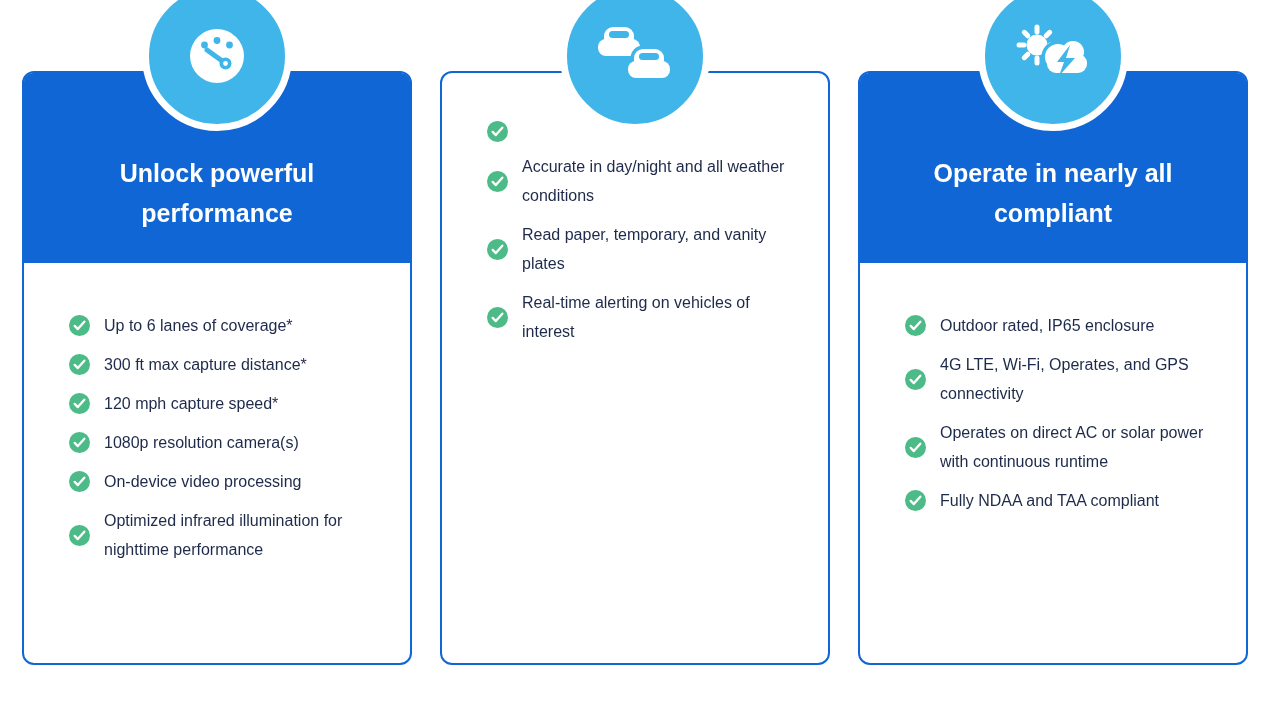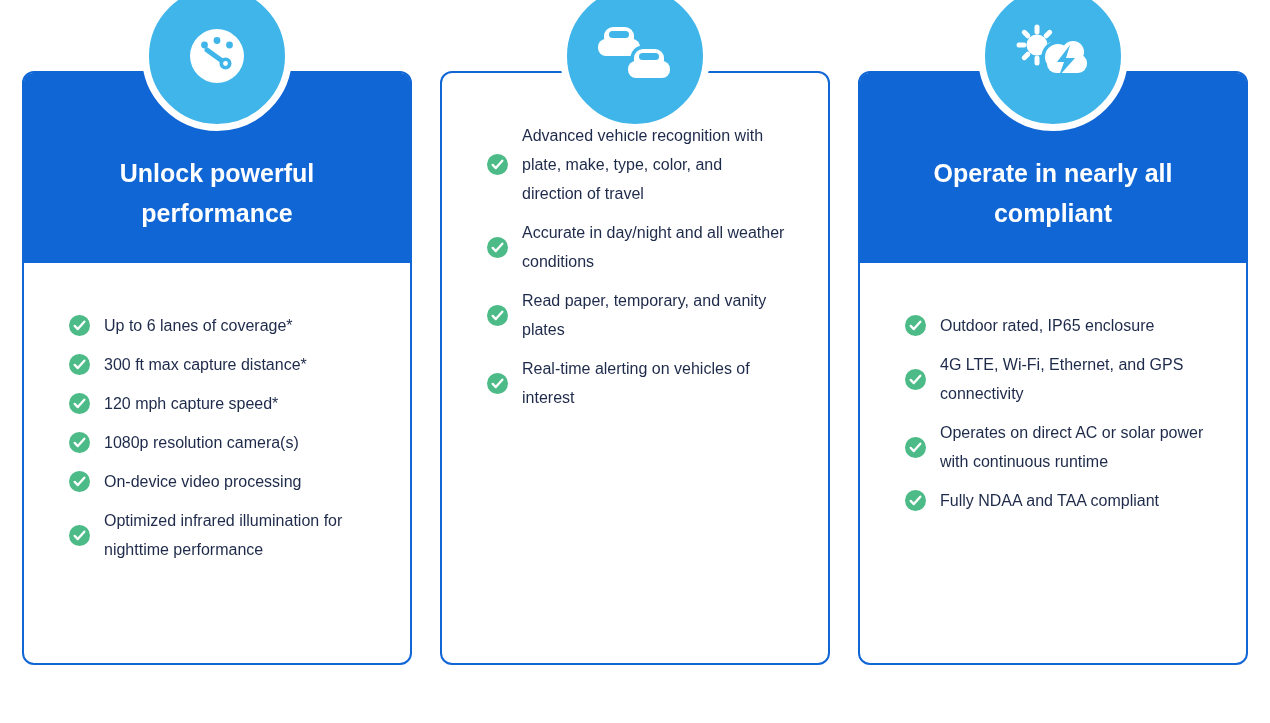--- a/index.html
+++ b/index.html
@@ -165,21 +165,20 @@
         <rect x="32" y="35" width="42" height="17" rx="8" fill="#ffffff"></rect>
         <rect x="43" y="27" width="20" height="7" rx="3.5" fill="#3FB5E9"></rect>
       </svg>
     </div>
     <ul class="card-body">
       <li class="feature-item">
         <svg class="check" viewBox="0 0 20 20">
             <circle cx="10" cy="10" r="10" fill="#4CBB87"></circle>
             <path d="M5.4 10.4 l3 3 l6.2 -7" fill="none" stroke="#ffffff" stroke-width="2.2" stroke-linecap="round" stroke-linejoin="round"></path>
           </svg>
-        <span class="item-text">Advanced vehicle recognition with plate, make, type, color, and direction of travel</span>
       </li>
       <li class="feature-item">
         <svg class="check" viewBox="0 0 20 20">
             <circle cx="10" cy="10" r="10" fill="#4CBB87"></circle>
             <path d="M5.4 10.4 l3 3 l6.2 -7" fill="none" stroke="#ffffff" stroke-width="2.2" stroke-linecap="round" stroke-linejoin="round"></path>
           </svg>
         <span class="item-text">Accurate in day/night and all weather conditions</span>
       </li>
       <li class="feature-item">
         <svg class="check" viewBox="0 0 20 20">
@@ -241,21 +240,21 @@
             <circle cx="10" cy="10" r="10" fill="#4CBB87"></circle>
             <path d="M5.4 10.4 l3 3 l6.2 -7" fill="none" stroke="#ffffff" stroke-width="2.2" stroke-linecap="round" stroke-linejoin="round"></path>
           </svg>
         <span class="item-text">Outdoor rated, IP65 enclosure</span>
       </li>
       <li class="feature-item">
         <svg class="check" viewBox="0 0 20 20">
             <circle cx="10" cy="10" r="10" fill="#4CBB87"></circle>
             <path d="M5.4 10.4 l3 3 l6.2 -7" fill="none" stroke="#ffffff" stroke-width="2.2" stroke-linecap="round" stroke-linejoin="round"></path>
           </svg>
-        <span class="item-text">4G LTE, Wi-Fi, Ethernet, and GPS connectivity</span>
+        <span class="item-text">4G LTE, Wi-Fi, Operates, and GPS connectivity</span>
       </li>
       <li class="feature-item">
         <svg class="check" viewBox="0 0 20 20">
             <circle cx="10" cy="10" r="10" fill="#4CBB87"></circle>
             <path d="M5.4 10.4 l3 3 l6.2 -7" fill="none" stroke="#ffffff" stroke-width="2.2" stroke-linecap="round" stroke-linejoin="round"></path>
           </svg>
         <span class="item-text">Operates on direct AC or solar power with continuous runtime</span>
       </li>
       <li class="feature-item">
         <svg class="check" viewBox="0 0 20 20">

